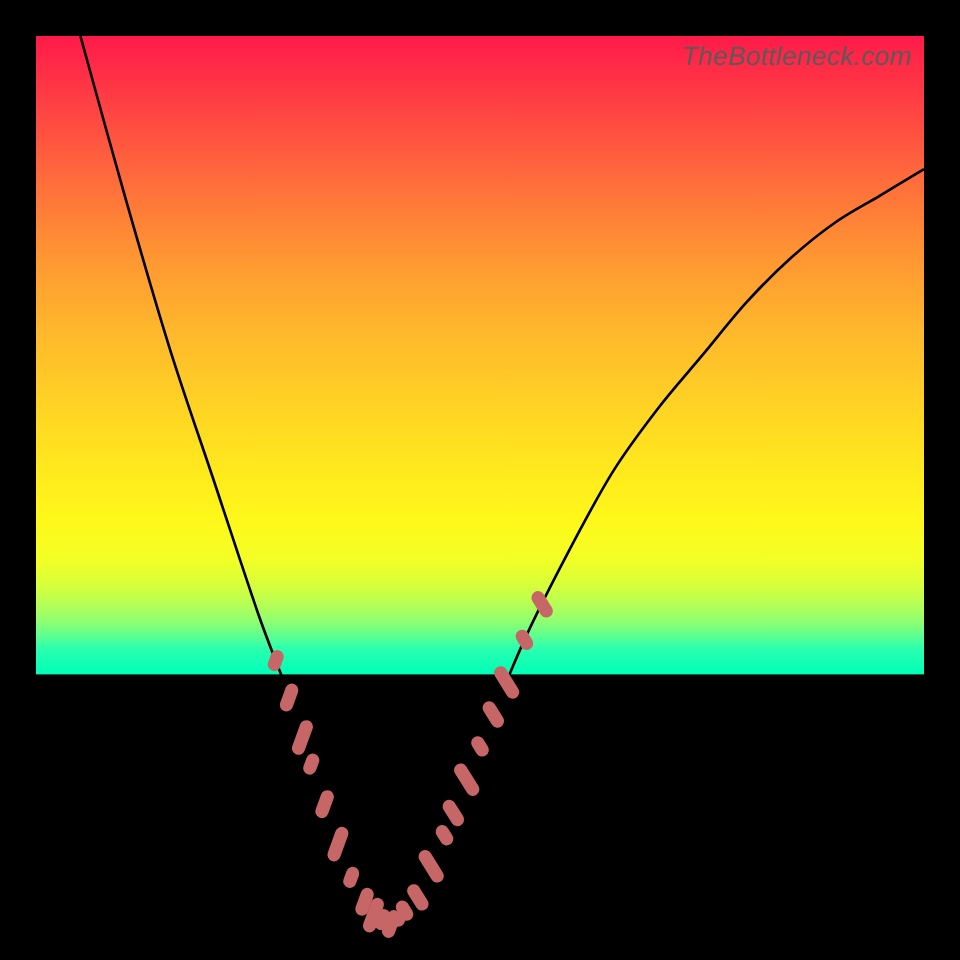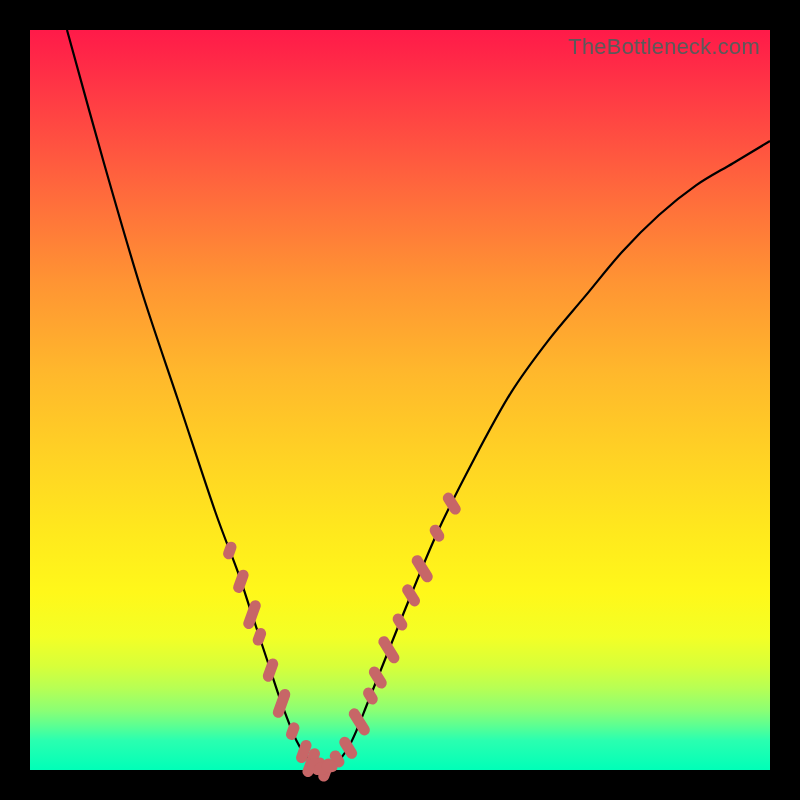--- a/index.html
+++ b/index.html
@@ -9,38 +9,39 @@
     height: 800px;
     background: #000000;
     overflow: hidden;
     font-family: Arial, Helvetica, sans-serif;
   }
   .frame {
     position: absolute;
     left: 30px;
     top: 30px;
     width: 740px;
-    height: 740px;
+    height: 532px;
     background: linear-gradient(to bottom,
       #ff1a49 0%,
       #ff3e44 10%,
       #ff6a3c 22%,
       #ff9433 34%,
       #ffb72c 46%,
       #ffd324 58%,
       #ffe91d 68%,
       #fff81a 76%,
       #f3ff26 82%,
       #d7ff3a 86%,
       #b6ff55 89%,
       #8aff75 92%,
       #5cff92 94%,
       #2affb0 96%,
       #00ffb8 100%
     );
+    font-style: italic;
   }
   .watermark {
     position: absolute;
     top: 4px;
     right: 10px;
     color: #5a5a5a;
     font-size: 22px;
     letter-spacing: 0.2px;
     font-weight: 500;
     user-select: none;

